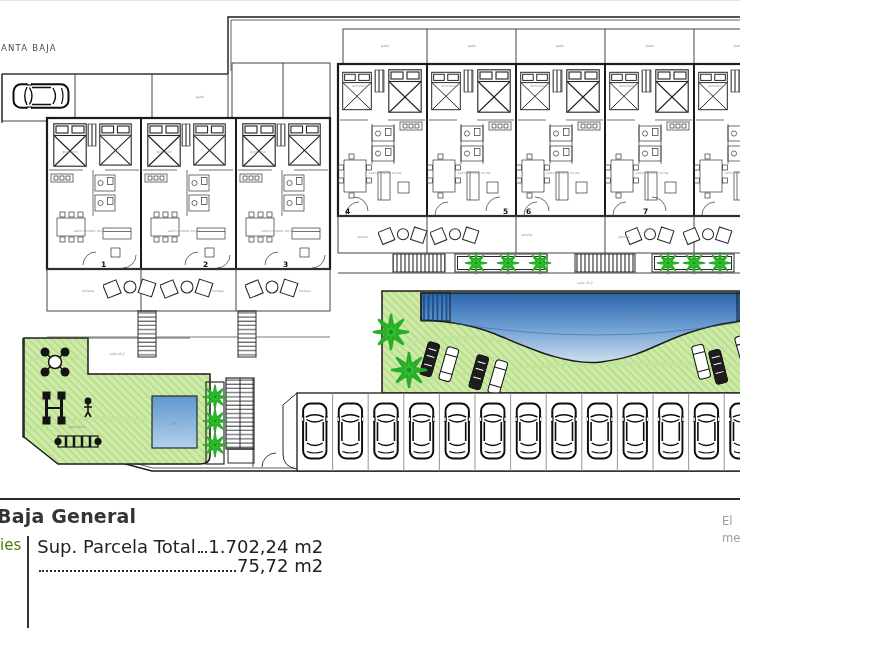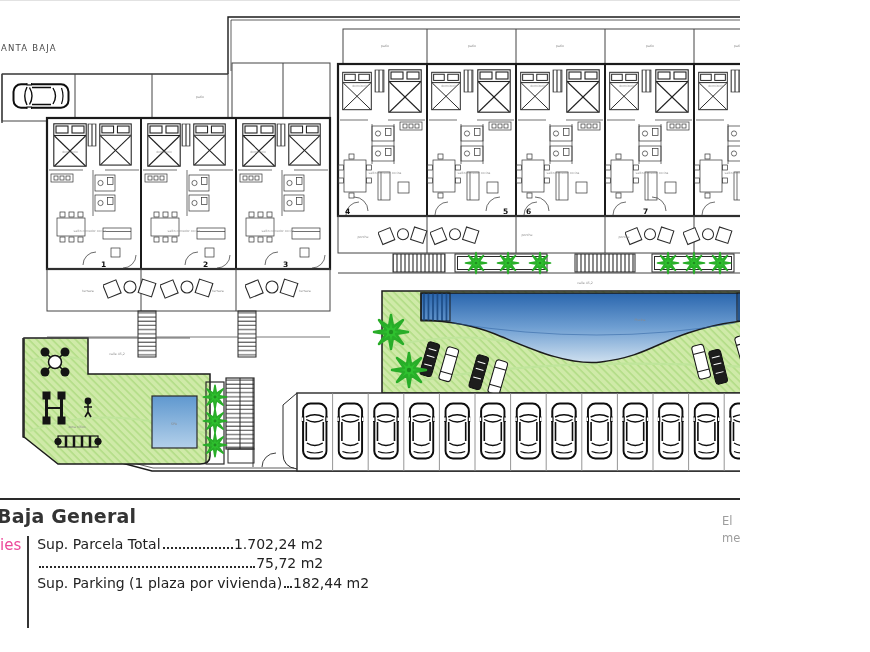--- a/index.html
+++ b/index.html
@@ -2,24 +2,24 @@
 <html><head>
 <meta charset="utf-8">
 <style>
   html,body{margin:0;padding:0;background:#fff;}
   body{font-family:"DejaVu Sans","Liberation Sans",sans-serif;}
   #stage{position:relative;width:740px;height:652px;background:#fff;overflow:hidden;border-top:1px solid #e2e2e2;}
   #plan-svg{position:absolute;left:0;top:0;}
   #titleblock{position:absolute;left:0;top:497px;width:870px;height:155px;border-top:2px solid #2a2a2a;background:#fff;}
   .tb-title{position:absolute;left:-3px;top:5px;font-size:19px;font-weight:bold;color:#343434;letter-spacing:.2px;white-space:nowrap;}
   .sup-wrap{position:absolute;left:0;top:36px;display:flex;align-items:flex-start;}
-  .sup-label{font-size:15px;color:#ec4899;margin:0 6px 0 0;line-height:1;padding-top:2px;}
+  .sup-label{font-size:15px;color:#4d7c0f;margin:0 6px 0 0;line-height:1;padding-top:2px;}
   .sup-divider{width:0;border-left:2px solid #343434;height:92px;margin-right:8px;}
   .sup-rows{width:286px;}
-  .sup-row{display:flex;align-items:baseline;font-size:14px;color:#222;height:19.4px;}
+  .sup-row{display:flex;align-items:baseline;font-size:18px;color:#222;height:19.4px;}
   .sup-row .lbl{white-space:nowrap;}
   .sup-row .dots{flex:1;border-bottom:2px dotted #2a2a2a;margin:0 1px 3px 2px;min-width:8px;}
   .sup-row .val{white-space:nowrap;}
   .disclaimer{position:absolute;left:722px;top:13px;font-size:11.5px;color:#9d9d9d;line-height:17px;word-spacing:4px;white-space:nowrap;}
   svg text{font-family:"DejaVu Sans","Liberation Sans",sans-serif;}
   .tinytxt{fill:#8a8a8a;font-size:3.2px;}
   .roomtxt{fill:#909090;font-size:3px;}
   .unitnum{fill:#111;font-size:7.5px;font-weight:bold;}
 </style>
 </head>
@@ -442,25 +442,20 @@
       <div class="sup-rows">
         <div class="sup-row">
           <span class="lbl">Sup. Parcela Total</span>
             <span class="dots"></span>
             <span class="val">1.702,24 m2</span>
         </div>
         <div class="sup-row">
             <span class="dots"></span>
             <span class="val">75,72 m2</span>
         </div>
-        <div class="sup-row">
-          <span class="lbl">Sup. Parking (1 plaza por vivienda)</span>
-            <span class="dots"></span>
-            <span class="val">182,44 m2</span>
-        </div>
       </div>
     </div>
     <div class="disclaimer">
       <div>El contenido de los planos</div>
       <div>meramente informativo y n</div>
     </div>
   </div>
 </div>
 
 </body></html>

